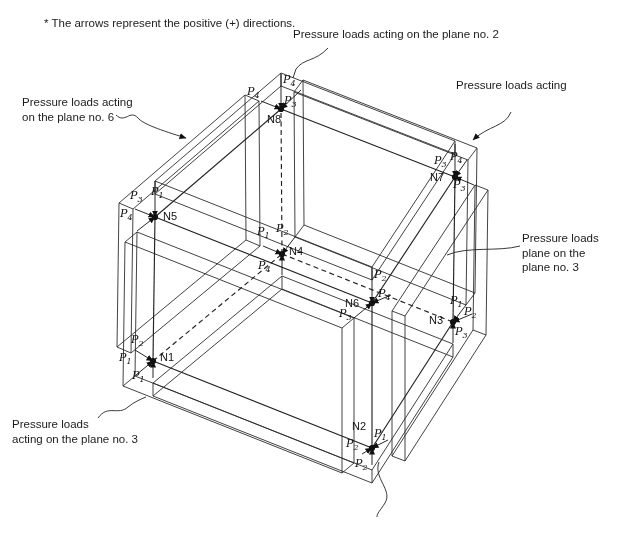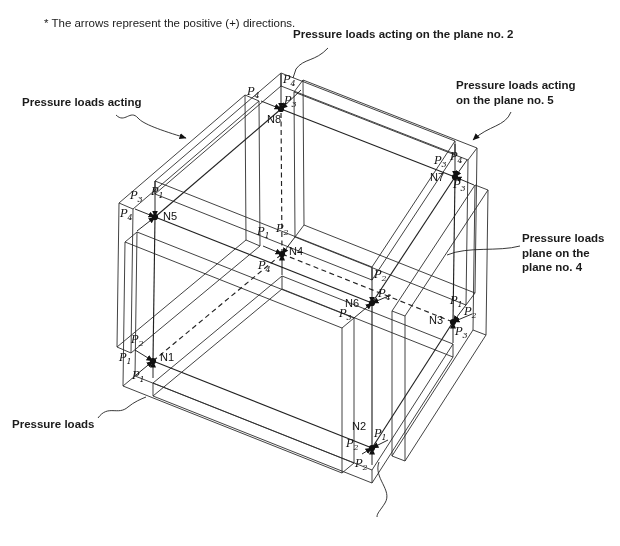--- a/index.html
+++ b/index.html
@@ -4,21 +4,20 @@
 <style>
   html,body{margin:0;padding:0;background:#fff;}
   #stage{
     position:relative;width:620px;height:546px;background:#ffffff;
     font-family:"Liberation Sans",sans-serif;overflow:hidden;
   }
   #diagram-svg{position:absolute;left:0;top:0;}
   .callout{
     position:absolute;color:#1b1b1b;font-size:11.5px;line-height:14.5px;
     white-space:nowrap;
-    font-weight:bold;
   }
   .note{position:absolute;color:#1b1b1b;font-size:11.5px;white-space:nowrap;}
   .svg-node-label{font-family:"Liberation Sans",sans-serif;font-size:11px;fill:#111;}
   .svg-p-label{font-family:"DejaVu Serif",serif;font-style:italic;font-size:11px;fill:#111;}
 </style>
 </head>
 <body>
 
 <div id="stage">
   <svg id="diagram-svg" width="620" height="546" viewBox="0 0 620 546">
@@ -173,26 +172,27 @@
       </g>
     </svg>
 
   <div class="note" style="left:44px;top:17px">* The arrows represent the positive (+) directions.</div>
 
   <div class="callout" style="left:293px;top:27px">
       <div>Pressure loads acting on the plane no. 2</div>
     </div>
   <div class="callout" style="left:456px;top:78px">
       <div>Pressure loads acting</div>
-      <div>on the plane no. 5</div>
     </div>
   <div class="callout" style="left:22px;top:95px">
       <div>Pressure loads acting</div>
+      <div>on the plane no. 6</div>
     </div>
   <div class="callout" style="left:522px;top:231px">
       <div>Pressure loads</div>
       <div>plane on the</div>
-      <div>plane no. 4</div>
+      <div>plane no. 3</div>
     </div>
   <div class="callout" style="left:12px;top:417px">
       <div>Pressure loads</div>
+      <div>acting on the plane no. 3</div>
     </div>
 </div>
 
 </body></html>

